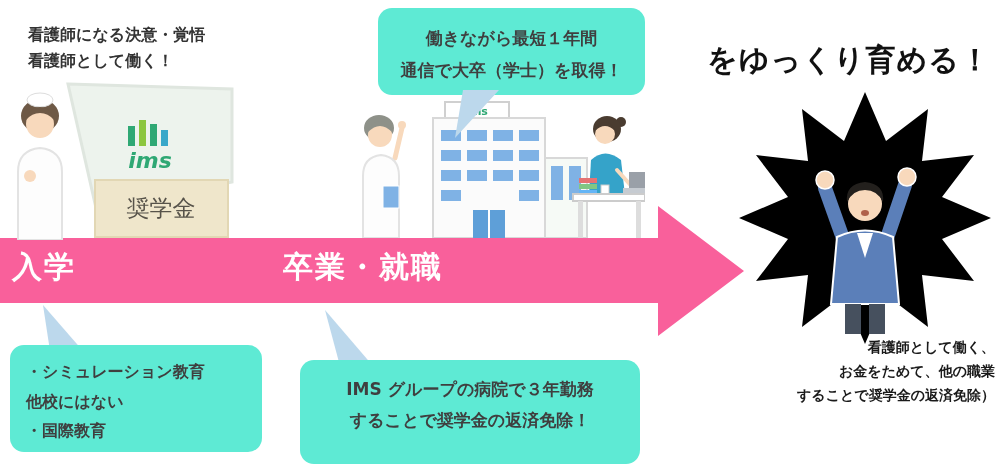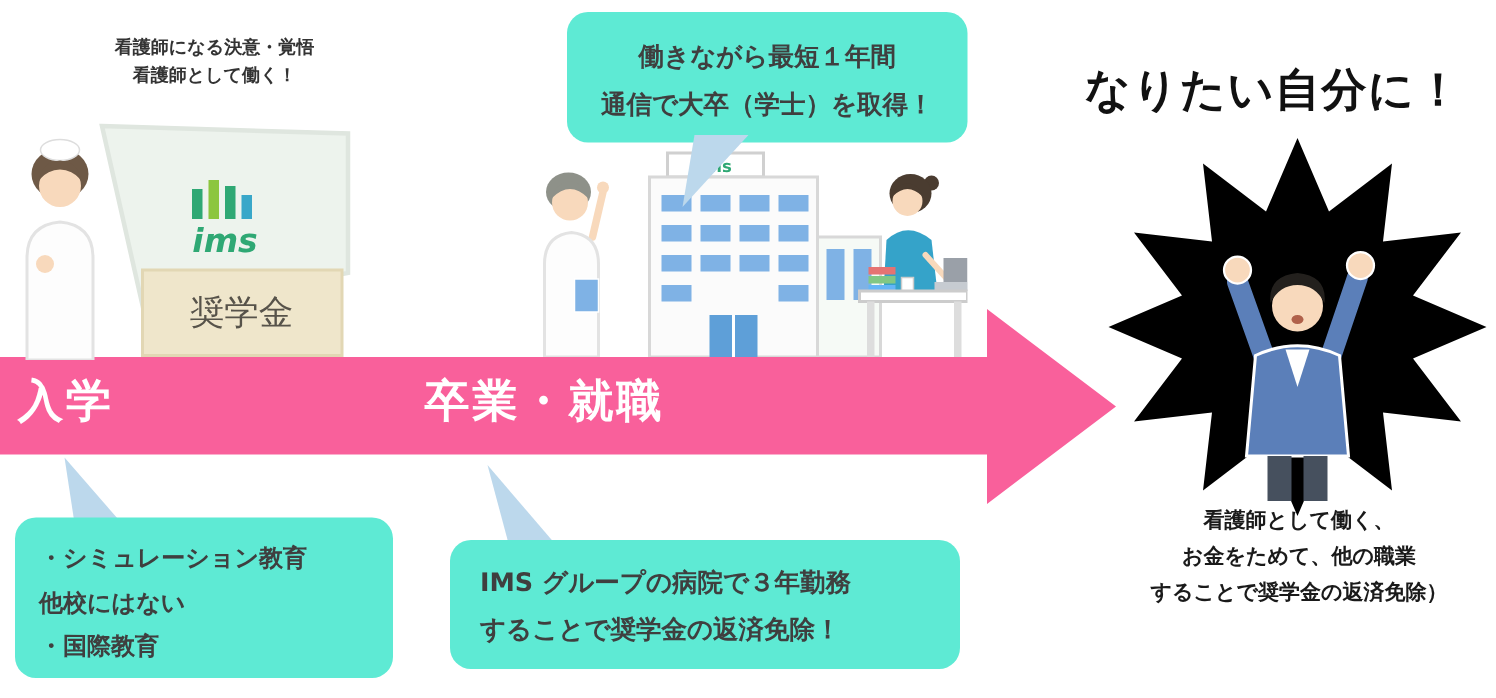--- a/index.html
+++ b/index.html
@@ -1,27 +1,27 @@
 <!DOCTYPE html>
 <html><head>
 <meta charset="utf-8">
 <style>
   * { margin:0; padding:0; box-sizing:border-box; }
   body { background:#fff; font-family:"DejaVu Sans", sans-serif; }
   .canvas { position:relative; width:997px; height:465px; background:#ffffff; overflow:hidden; font-family:"DejaVu Sans", sans-serif; }
   .abs { position:absolute; }
   .note { font-weight:700; color:#333; }
-  .note-topleft { left:28px; top:22px; width:230px; text-align:center; font-size:12px; line-height:1.6; z-index:4; }
+  .note-topleft { left:28px; top:22px; width:230px; font-size:16px; line-height:1.6; z-index:4; }
   .title-topright { left:703px; top:40px; width:292px; text-align:center; font-size:30px; font-weight:700; color:#111; letter-spacing:1px; z-index:4; }
   .bubble { position:absolute; background:#5eead4; border-radius:14px; color:#3f3f3f; font-weight:700; z-index:4; }
   .bubble-top { left:378px; top:8px; width:267px; height:87px; text-align:center; font-size:17px; line-height:1.9; padding-top:14px; }
   .bubble-bl { left:10px; top:345px; width:252px; height:107px; font-size:16px; line-height:1.85; padding:12px 16px; }
-  .bubble-bm { left:300px; top:360px; width:340px; height:86px; font-size:17px; line-height:1.8; padding:14px 20px; }
+  .bubble-bm { left:300px; top:360px; width:340px; height:104px; font-size:17px; line-height:1.8; padding:14px 20px;text-align:center; }
   .stage { position:absolute; color:#ffffff; font-weight:700; font-size:30px; letter-spacing:2px; z-index:3; }
-  .note-bottomright { left:737px; top:336px; width:258px; text-align:center; font-size:14px; line-height:1.7; z-index:4; color:#1a1a1a; }
+  .note-bottomright { left:737px; top:336px; width:258px; text-align:right; font-size:14px; line-height:1.7; z-index:4; color:#1a1a1a; }
   svg { display:block; }
   .z1 { z-index:1; } .z2 { z-index:2; } .z3 { z-index:3; } .z4 { z-index:4; }
 </style>
 </head>
 <body>
 
 <div class="canvas">
 
   <svg class="abs z1" style="left:733px; top:92px;" width="264" height="256" viewBox="0 0 264 256">
     <polygon fill="#000000" points="258,126 209,147 241,189 189,183 195,235 153,203 132,252 111,203 69,235 75,183 23,189 55,147 6,126 55,105 23,63 75,69 69,17 111,49 132,0 153,49 195,17 189,69 241,63 209,105"></polygon>
@@ -127,21 +127,21 @@
   </div>
 
   <div class="bubble bubble-top">
     <div>働きながら最短１年間</div>
     <div>通信で大卒（学士）を取得！</div>
   </div>
   <svg class="abs z4" style="left:443px; top:90px;" width="60" height="48" viewBox="0 0 60 48">
     <polygon points="12,48 20,0 56,0" fill="#BCD8EC"></polygon>
   </svg>
 
-  <div class="abs title-topright">なりたい自分に！</div>
+  <div class="abs title-topright">をゆっくり育める！</div>
 
   <svg class="abs z4" style="left:35px; top:305px;" width="56" height="46" viewBox="0 0 56 46">
     <polygon points="8,0 48,46 15,46" fill="#BCD8EC"></polygon>
   </svg>
   <div class="bubble bubble-bl">
     <div>・シミュレーション教育</div>
     <div>他校にはない</div>
     <div>・国際教育</div>
   </div>
 

